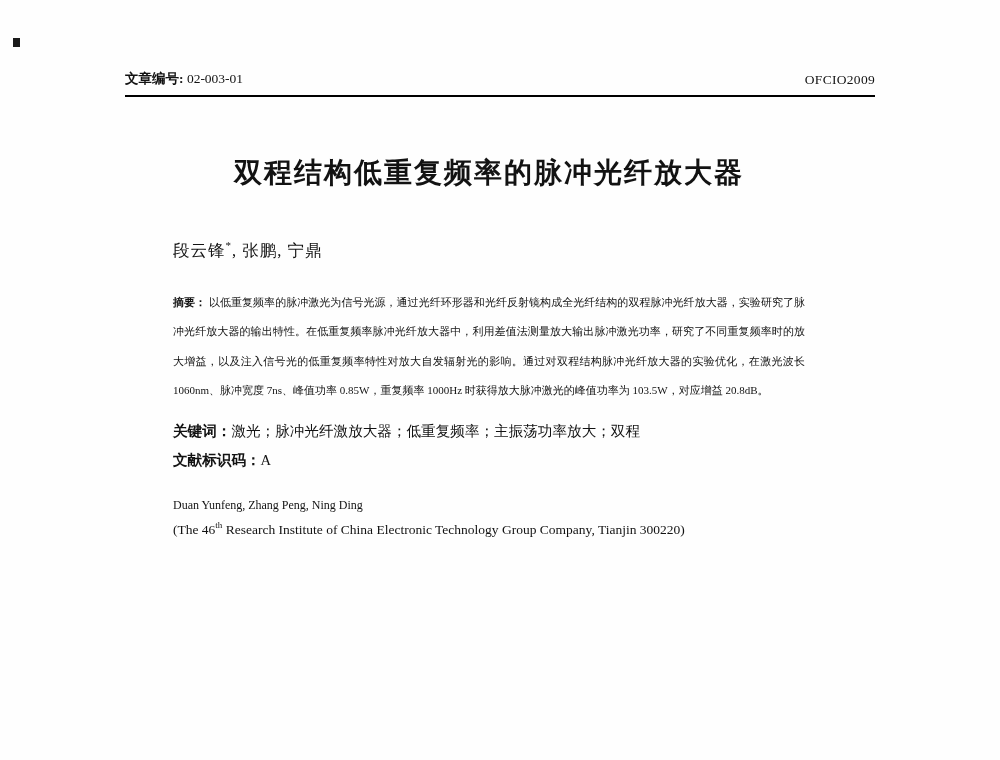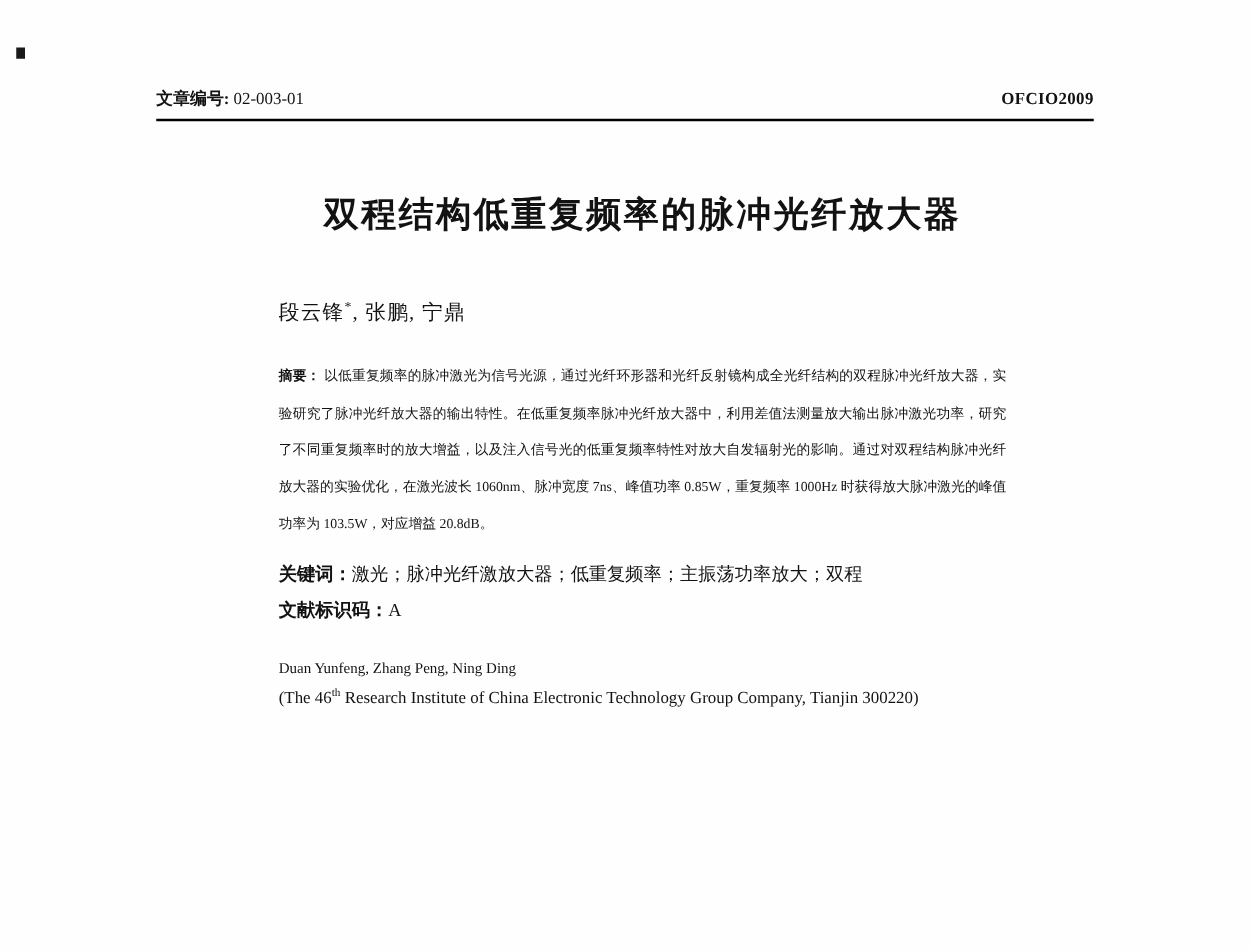--- a/index.html
+++ b/index.html
@@ -26,35 +26,35 @@
   }
   .content {
     position: absolute;
     left: 125px;
     top: 0;
     width: 750px;
   }
   .page-header {
     display: flex;
     justify-content: space-between;
-    align-items: center;
+    align-items: flex-end;
     padding-top: 70px;
     padding-bottom: 7px;
     border-bottom: 2.5px solid #000;
     font-size: 13.5px;
   }
   .page-header .left b {
     font-weight: 700;
   }
   .page-header .right {
-    font-weight: 700;
+    font-weight: 400;
     letter-spacing: 0.3px;
   }
   .body-block {
-    margin-left: 98px;
+    margin-left: 48px;
     margin-right: 70px; 
   }
   .cn-title {
     margin: 56px 0 0 0;
     font-size: 28px;
     font-weight: 700;
     text-align: center;
     letter-spacing: 2px;
     line-height: 40px;
   }

